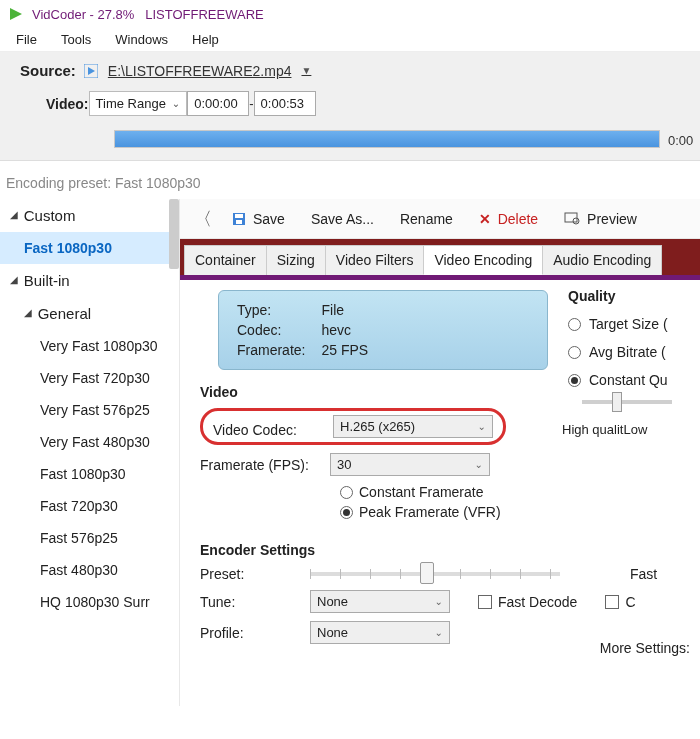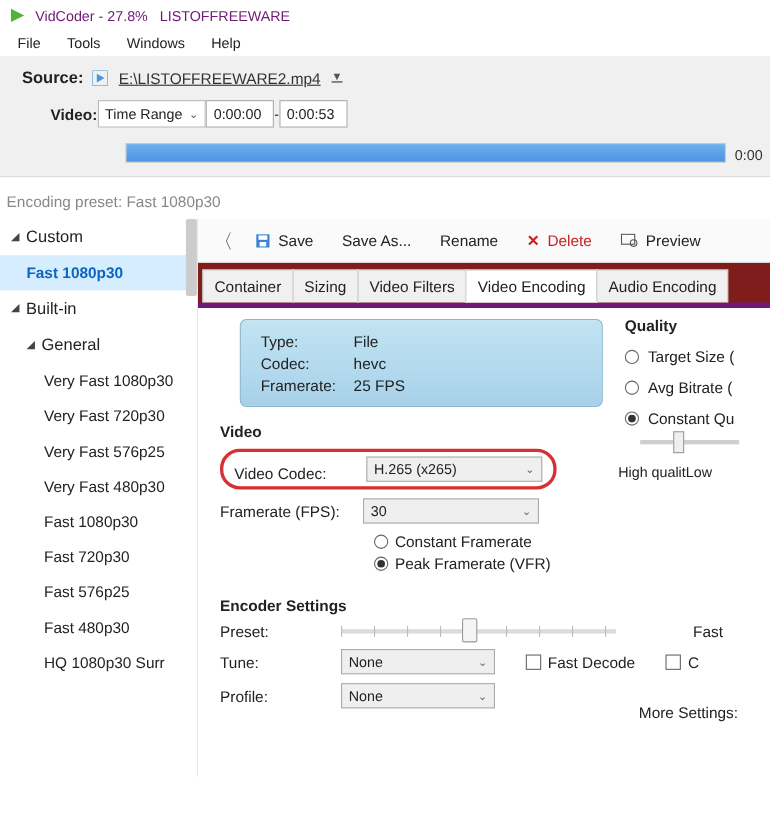--- a/index.html
+++ b/index.html
@@ -67,21 +67,21 @@
   .quality-panel .q-title{ font-weight:bold; margin-bottom:8px;}
   .q-row{ display:flex; align-items:center; gap:8px; margin:12px 0; white-space:nowrap;}
   .slider-track { width:90px; height:4px; background:#cfcfcf; position:relative; margin-top:12px; margin-left:14px;}
   .slider-thumb { width:10px; height:20px; background:#efefef; border:1px solid #999; position:absolute; top:-8px; left:30px;}
   .q-caption{font-size:13px; margin-top:18px; margin-left:-6px;}
   .encoder-section{ margin-top:22px;}
   .h-slider { position:relative; width:250px; height:4px; background:#dcdcdc; margin-left:0;}
   .h-slider .tick{position:absolute; top:-3px; width:1px; height:10px; background:#bbb;}
   .h-slider .thumb{position:absolute; width:14px; height:22px; background:#f4f4f4; border:1px solid #999; top:-10px; left:110px; border-radius:2px;}
   .check { width:14px;height:14px;border:1px solid #666; display:inline-block;}
-  .more-settings { position:absolute; right:29px; bottom:6px; font-size:14px;}
+  .more-settings { position:absolute; right:10px; bottom:6px; font-size:14px;}
   .save-icon{width:14px;height:14px;}
   .caret-down{font-size:10px;color:#555;}
 </style>
 </head>
 <body>
 
 <div class="window">
 
   <div class="titlebar">
     <span class="app-icon">

